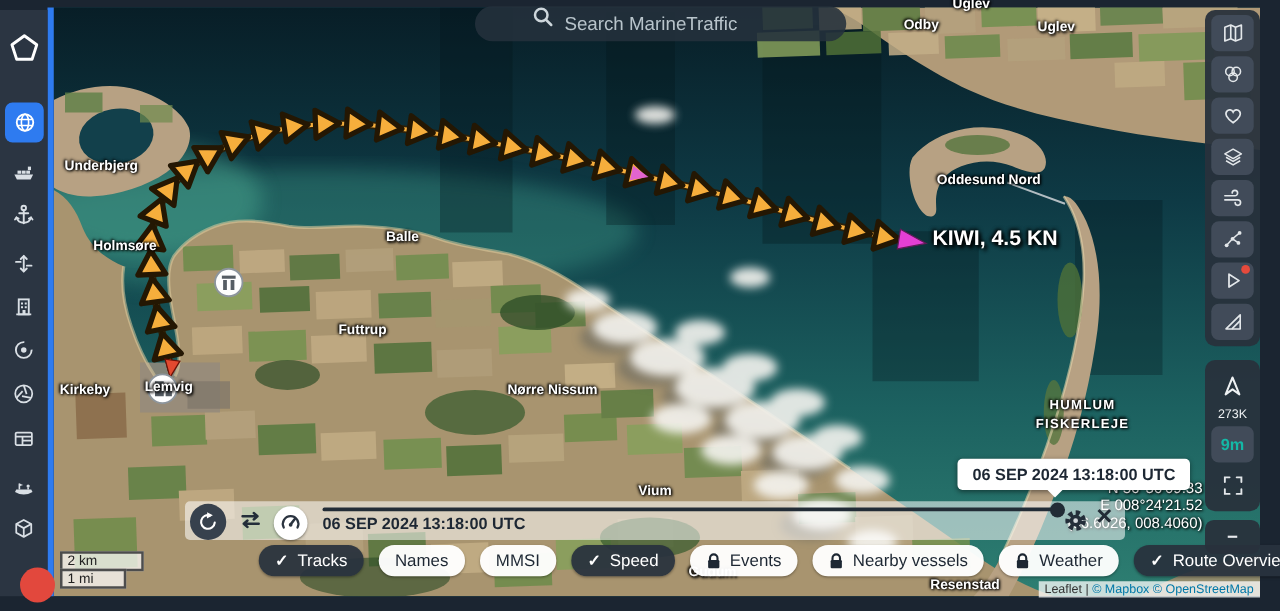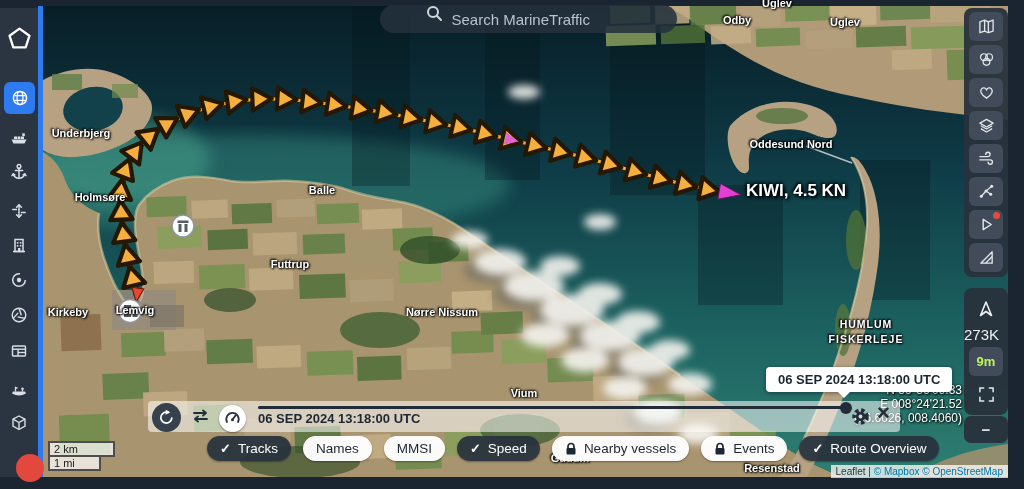--- a/index.html
+++ b/index.html
@@ -33,22 +33,22 @@
 
   
   .rpanel { position:absolute; width:44px; background:rgba(40,49,60,.95); border-radius:8px; z-index:25; }
   .rpanel-a { left:964px; top:8px; padding:4px 0 5px 0; }
   .rpanel-b { left:964px; top:288px; padding:6px 0; }
   .rbtn { position:relative; width:34px; height:29px; margin:4px auto 0 auto; background:#414b59; border-radius:6px;
     display:flex; align-items:center; justify-content:center; }
   .rbtn.flat { background:transparent; }
   .rbtn:first-child { margin-top:0; }
   .rdot { position:absolute; right:3px; top:2px; width:7px; height:7px; background:#e64a3c; border-radius:50%; }
-  .rtext { color:#eef1f3; text-align:left; font-size:15px; margin-top:3px; }
-  .rbtn.txt { color:#bef264; font-size:13px; font-weight:bold; }
+  .rtext { color:#eef1f3; text-align:center; font-size:10px; margin-top:3px; }
+  .rbtn.txt { color:#14b8a6; font-size:13px; font-weight:bold; }
   .zoomout-btn { position:absolute; left:964px; top:416px; width:44px; height:27px; background:rgba(40,49,60,.95);
     border-radius:7px; color:#e8ebee; display:flex; align-items:center; justify-content:center;
     font-size:15px; font-weight:bold; z-index:25; }
 
   
   .tl-strip { position:absolute; left:148px; top:401px; width:752px; height:31px;
     background:rgba(255,255,255,.55); border-radius:4px; z-index:10; }
   .tl-replay { position:absolute; left:152px; top:403px; width:29px; height:29px; border-radius:50%;
     background:#37414d; display:flex; align-items:center; justify-content:center; z-index:12; }
   .tl-swap { position:absolute; left:192px; top:408px; z-index:12; }
@@ -549,28 +549,35 @@
     </div>
     <div class="pill dark">
       <span class="chk">✓</span>
       <span>Speed</span>
     </div>
     <div class="pill light">
       <svg width="12" height="14" viewBox="0 0 12 14">
           <path d="M3,6 V4.5 a3,3 0 0 1 6,0 V6" fill="none" stroke="#1d2733" stroke-width="1.7"></path>
           <rect x="1.5" y="6" width="9" height="6.5" rx="1" fill="#1d2733"></rect>
         </svg>
-      <span>Nearby vessels</span>
+      <span>Events</span>
     </div>
     <div class="pill light">
       <svg width="12" height="14" viewBox="0 0 12 14">
           <path d="M3,6 V4.5 a3,3 0 0 1 6,0 V6" fill="none" stroke="#1d2733" stroke-width="1.7"></path>
           <rect x="1.5" y="6" width="9" height="6.5" rx="1" fill="#1d2733"></rect>
         </svg>
-      <span>Events</span>
+      <span>Nearby vessels</span>
+    </div>
+    <div class="pill light">
+      <svg width="12" height="14" viewBox="0 0 12 14">
+          <path d="M3,6 V4.5 a3,3 0 0 1 6,0 V6" fill="none" stroke="#1d2733" stroke-width="1.7"></path>
+          <rect x="1.5" y="6" width="9" height="6.5" rx="1" fill="#1d2733"></rect>
+        </svg>
+      <span>Weather</span>
     </div>
     <div class="pill dark">
       <span class="chk">✓</span>
       <span>Route Overview</span>
     </div>
   </div>
 
   <div class="scalebox">
     <div class="scale-line scale-km">2 km</div>
     <div class="scale-line scale-mi">1 mi</div>

